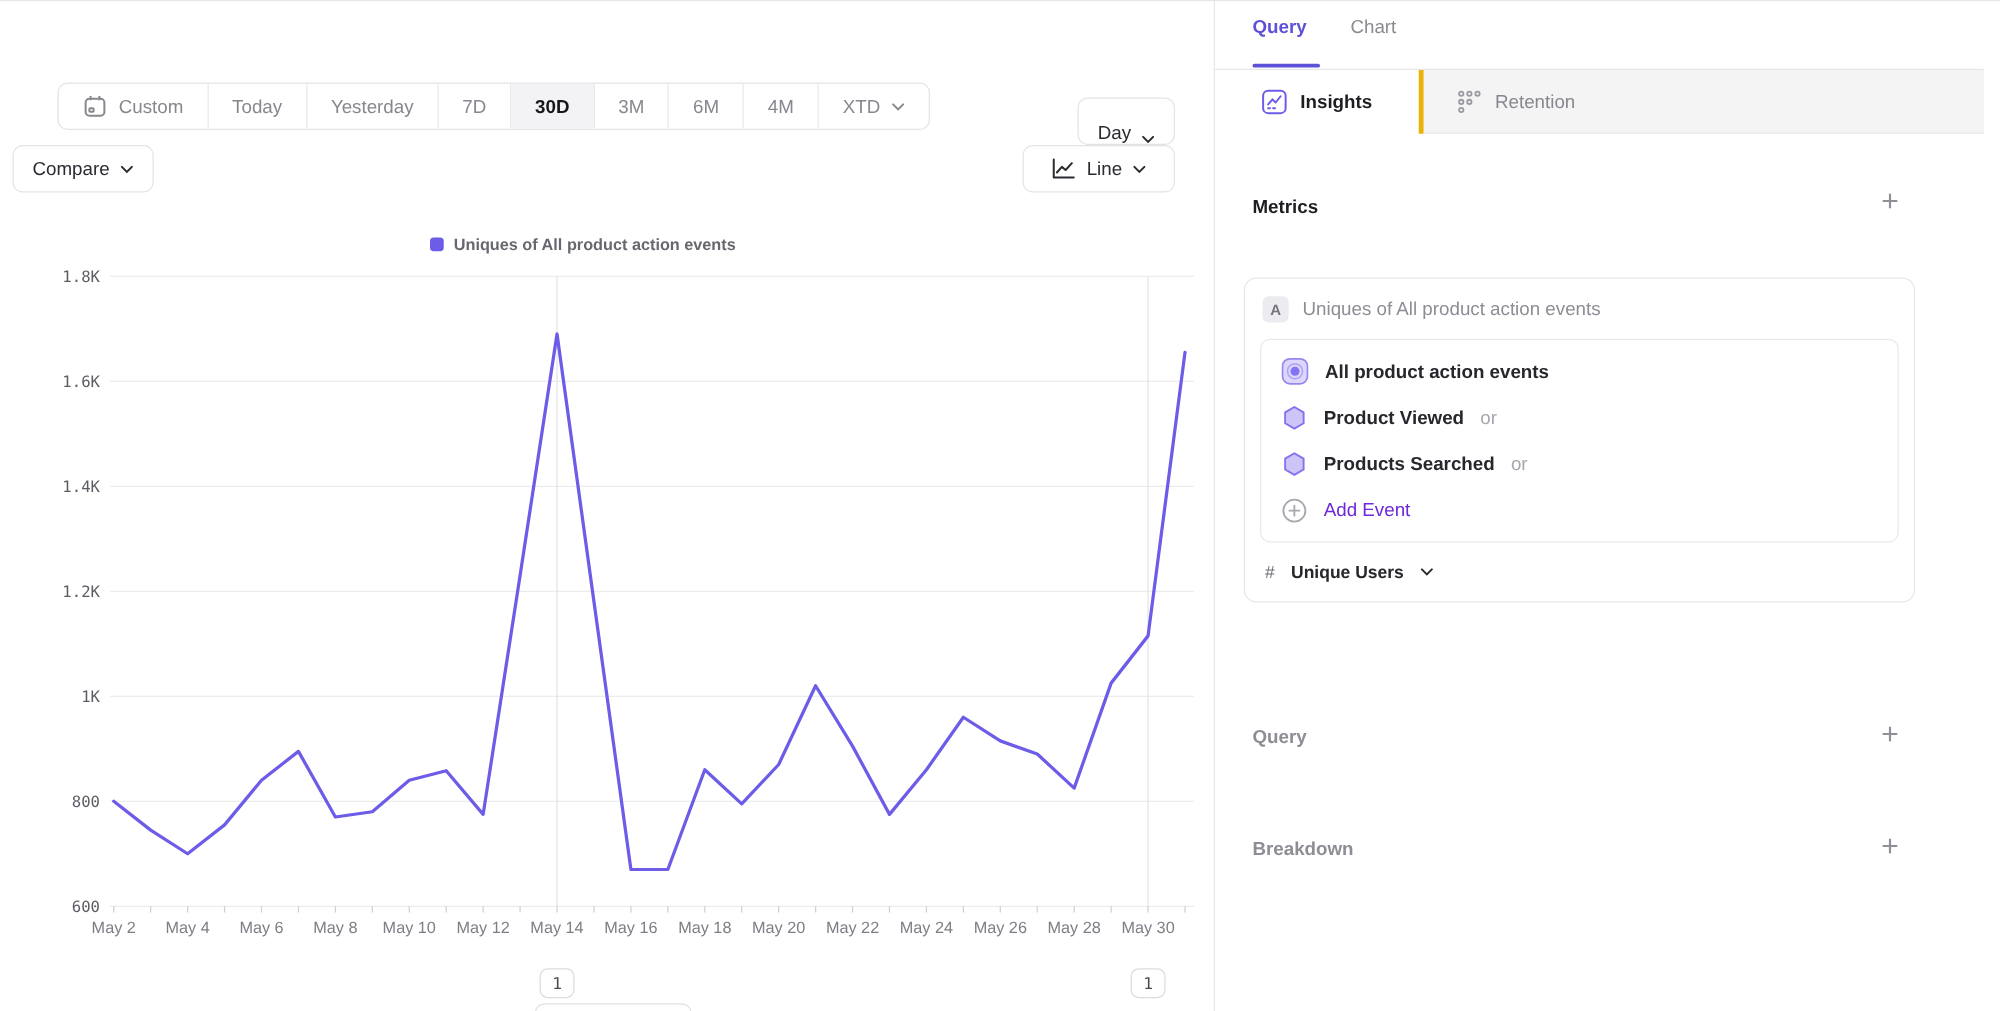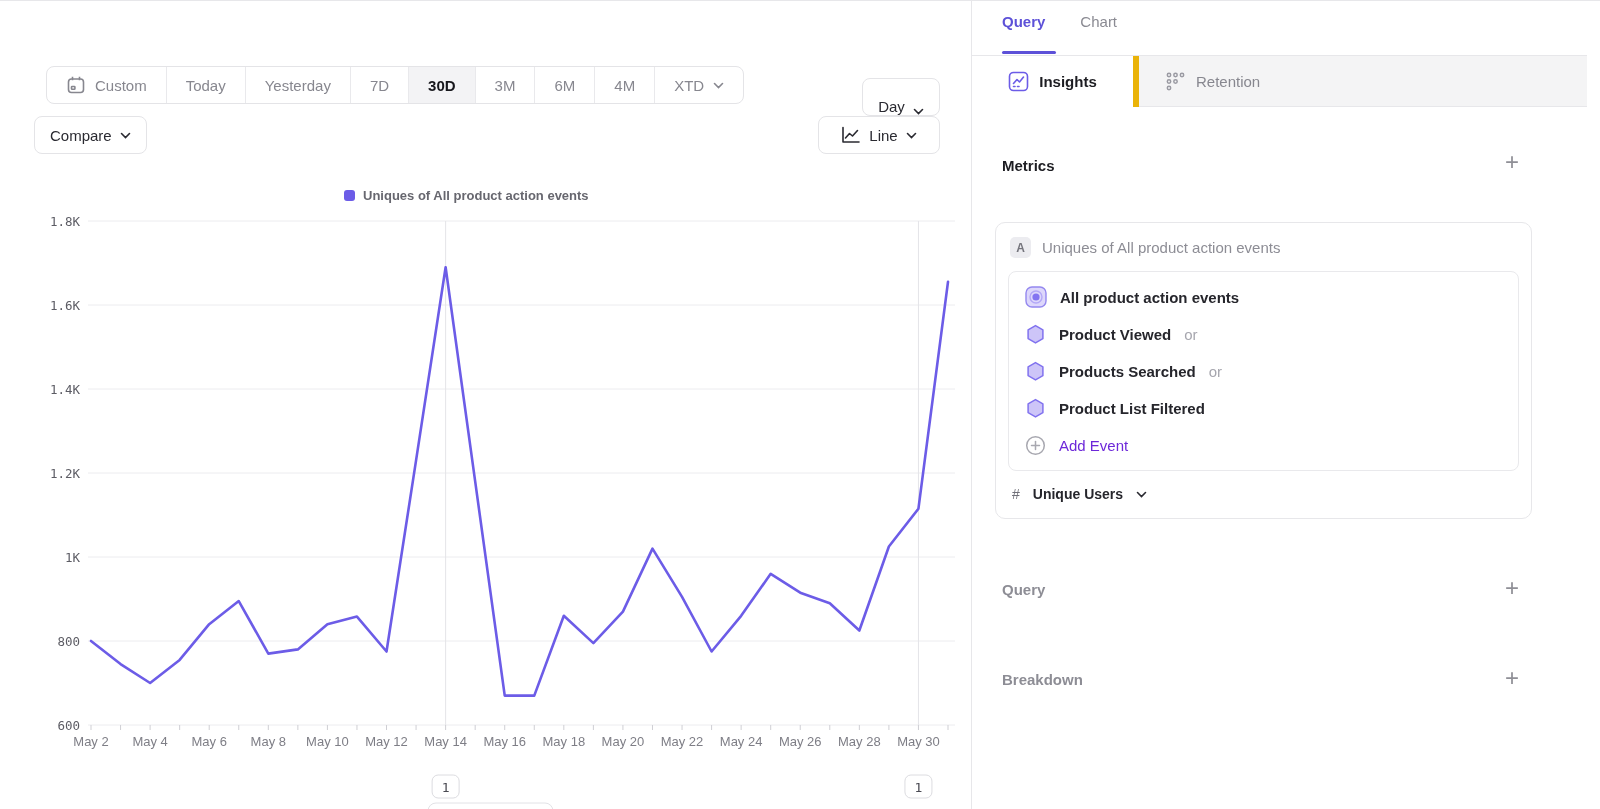--- a/index.html
+++ b/index.html
@@ -14,21 +14,21 @@
     border:1px solid #e4e4e7; border-radius:8px; background:#fff; overflow:hidden;margin-left:24px; }
   .seg-item { display:flex; align-items:center; gap:9px; padding:0 19px; font-size:15px;
     color:#87878f; border-right:1px solid #e9e9ec; cursor:pointer; white-space:nowrap; }
   .seg-item:last-child { border-right:none; }
   .seg-item.active { background:#f3f3f5; color:#17171c; font-weight:700; }
 
   .btn { position:absolute; height:38px; display:flex; align-items:center; gap:8px; padding:0 15px;
     border:1px solid #e4e4e7; border-radius:8px; background:#fff; font-size:15px; color:#2a2a31;
     font-weight:500; cursor:pointer; white-space:nowrap; }
   .btn-day { left:862px; top:78px; width:78px; justify-content:center; padding:0 10px;align-items:flex-end; }
-  .btn-compare { left:34px; top:116px; }
+  .btn-compare { left:10px; top:116px; }
   .btn-line { left:818px; top:116px; width:122px; justify-content:center; padding:0 10px; }
 
   .legend { position:absolute; left:344px; top:188px; display:flex; align-items:center; gap:8px; }
   .legend-swatch { width:11px; height:11px; border-radius:3px; }
   .legend-label { font-size:13px; font-weight:600; color:#67676f; }
 
   #chart-svg { position:absolute; left:0; top:180px; }
   .ylab { font-family:"DejaVu Sans Mono", monospace; font-size:12.5px; fill:#5c5c64; }
   .xlab { font-size:13px; fill:#7e7e86; }
   .badge-txt { font-family:"DejaVu Sans Mono", monospace; font-size:13px; fill:#4a4a52; }
@@ -41,21 +41,21 @@
   .qtab.active { color:#5d51d8; font-weight:600; }
   .qtab-underline { position:absolute; top:51px; left:30px; width:54px; height:3px;
     border-radius:2px; background:#5d51d8; }
   .panel-divider { position:absolute; top:55px; left:0; width:615px; height:1px; background:#e7e7ea; }
 
   .report-tabs { position:absolute; top:56px; left:0; width:615px; height:51px; display:flex; }
   .rtab { display:flex; align-items:center; justify-content:center; gap:10px; font-size:15px;
     color:#87878f; background:#f4f4f5; border-bottom:1px solid #e7e7ea;
     border-right:1px solid #eaeaec; cursor:pointer; }
   .rtab.active { background:#fff; color:#1d1d22; font-weight:600; border-bottom:none;
-    border-right:6px solid #eab308; }
+    border-right:4px solid #eab308; }
   .rtab-insights { width:167px; }
   .rtab-funnels { width:150px; }
   .rtab-flows { width:119px; }
   .rtab-retention { flex:1; justify-content:flex-start; padding-left:26px; border-right:none;text-align:center; }
 
   .metrics-head { position:absolute; top:157px; left:30px; font-size:15px; font-weight:700; color:#1d1d22; }
   .plus { position:absolute; right:62px; width:24px; height:24px; display:flex; align-items:center;
     justify-content:center; font-size:24px; font-weight:300; color:#8f8f96; cursor:pointer; }
   .plus-metrics { top:150px; }
   .plus-filter { top:576px; }
@@ -312,29 +312,20 @@
         <span class="icon">
           <svg width="21" height="21" viewBox="0 0 21 21">
             <path d="M10.5,1.6 L17.9,5.9 L17.9,14.6 L10.5,18.9 L3.1,14.6 L3.1,5.9 Z" fill="#cdc5f8" stroke="#8172ef" stroke-width="1.5" stroke-linejoin="round"></path>
           </svg>
         </span>
         <span class="event-label">Products Searched</span>
         <span class="event-suffix">or</span>
       </div>
       <div class="event-row">
         <span class="icon">
-          <svg width="21" height="21" viewBox="0 0 21 21">
-            <path d="M10.5,1.6 L17.9,5.9 L17.9,14.6 L10.5,18.9 L3.1,14.6 L3.1,5.9 Z" fill="#cdc5f8" stroke="#8172ef" stroke-width="1.5" stroke-linejoin="round"></path>
-          </svg>
-        </span>
-        <span class="event-label">Product List Filtered</span>
-        <span class="event-suffix"></span>
-      </div>
-      <div class="event-row">
-        <span class="icon">
           <svg width="21" height="21" viewBox="0 0 21 21" fill="none" stroke="#a8a8b0" stroke-width="1.5" stroke-linecap="round">
             <circle cx="10.5" cy="10.5" r="8.8"></circle>
             <line x1="10.5" y1="6.5" x2="10.5" y2="14.5"></line>
               <line x1="6.5" y1="10.5" x2="14.5" y2="10.5"></line>
           </svg>
         </span>
         <span class="add-event-label">Add Event</span>
       </div>
     </div>
 

